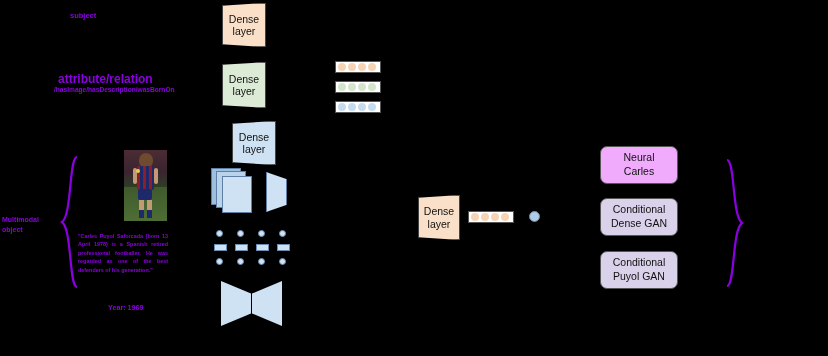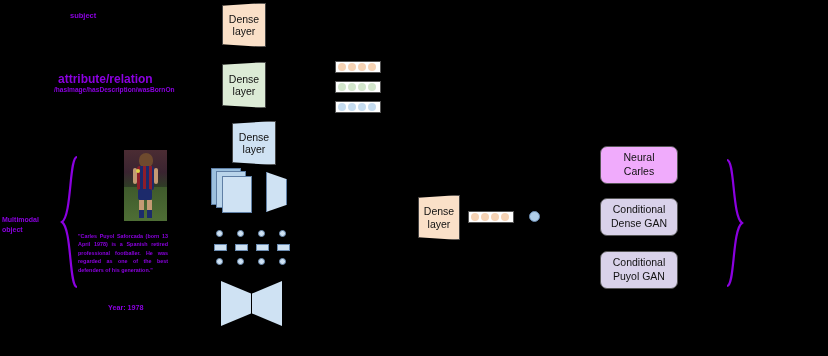--- a/index.html
+++ b/index.html
@@ -91,21 +91,21 @@
     <div class="band"></div>
     <div class="shorts"></div>
     <div class="leg" style="left:36%"></div>
     <div class="leg" style="left:54%"></div>
     <div class="sock" style="left:36%"></div>
     <div class="sock" style="left:54%"></div>
   </div>
 
   <div class="desc" style="left:78px;top:232px;width:90px;">"Carles Puyol Saforcada (born 13 April 1978) is a Spanish retired professional footballer. He was regarded as one of the best defenders of his generation."</div>
 
-  <div class="abs plabel" style="left:108px;top:303px;width:84px;font-size:7.2px;">Year: 1978</div>
+  <div class="abs plabel" style="left:108px;top:303px;width:84px;font-size:7.2px;">Year: 1969</div>
 
   <div class="dense" style="left:222px;top:3px;width:44px;height:44px;">
     <div class="dshape" style="background:#FAE0C8;"></div>
     <div class="dtxt">
       <span>Dense</span><br>
       <span>layer</span>
     </div>
   </div>
 
   <div class="dense" style="left:222px;top:62px;width:44px;height:46px;">

